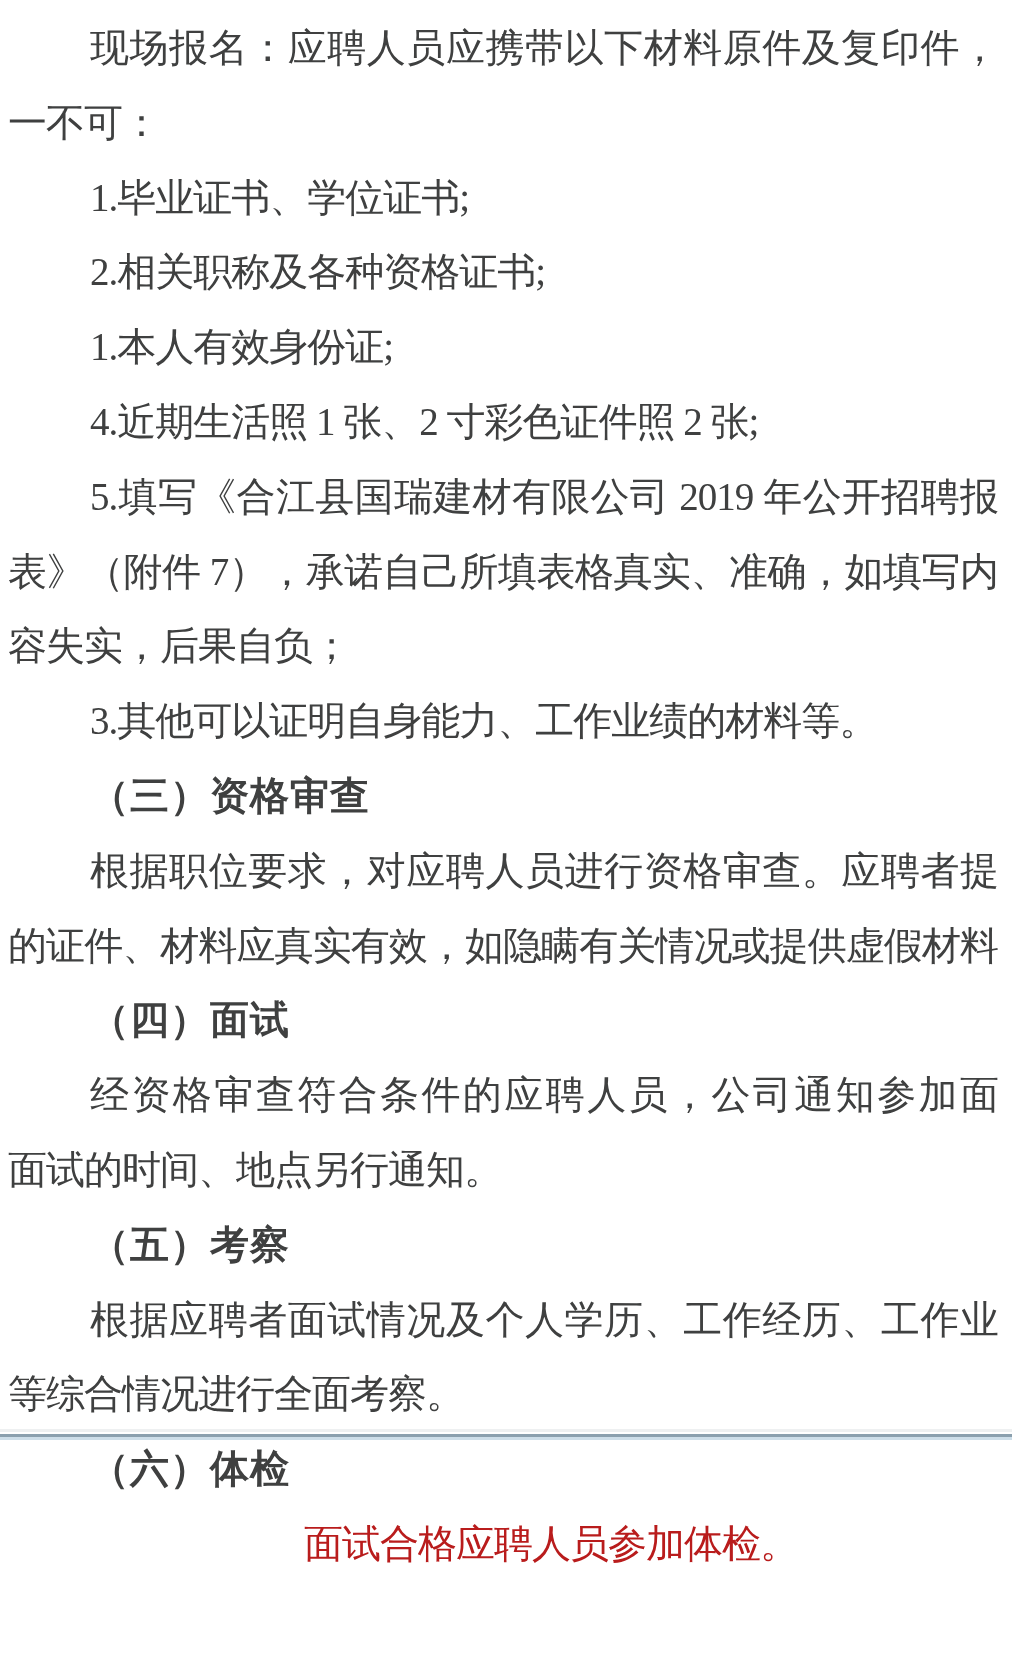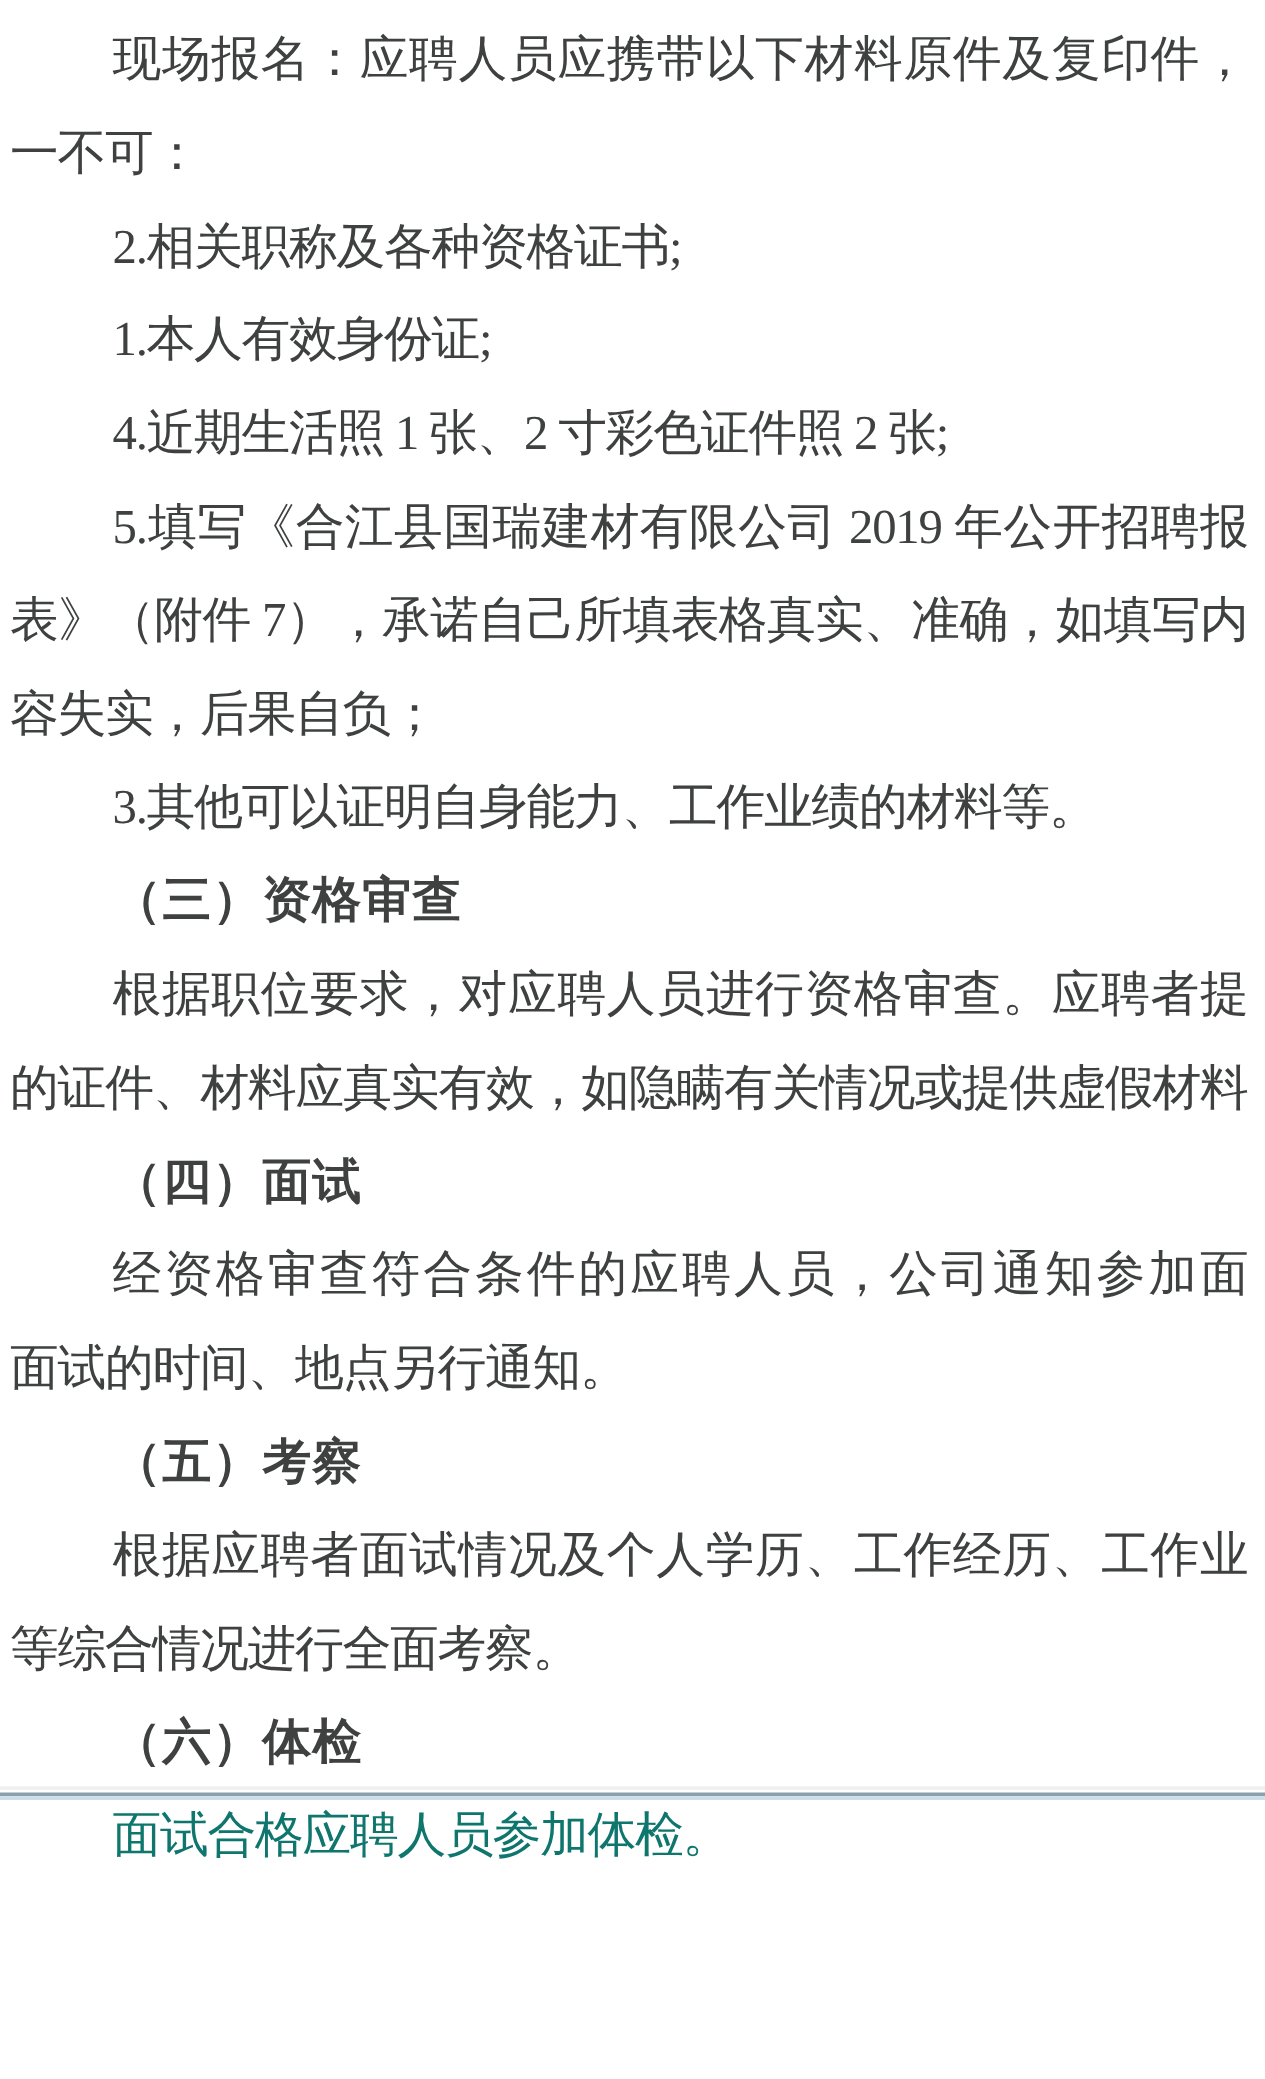--- a/index.html
+++ b/index.html
@@ -41,21 +41,21 @@
     text-justify: inter-character;
     padding-right: 14px;
   }
 
   .heading {
     font-weight: 600;
     letter-spacing: 1px;
   }
 
   
-  .teal { color: #0f766e; }
+  .teal { color: #b91c1c; text-align: center; }
 
   
   .artifact {
     position: absolute;
     left: 0;
     top: 1429px;
     width: 1012px;
     height: 12px;
     pointer-events: none;
   }
@@ -65,20 +65,21 @@
   .artifact .a4 { height: 3px; background: #cddee9; }
 </style>
 </head>
 <body>
 
 <div class="page">
 
   <div class="content">
     <div class="line indent full">现场报名：应聘人员应携带以下材料原件及复印件，缺</div>
     <div class="line">一不可：</div>
+    <div class="line indent">1.毕业证书、学位证书;</div>
     <div class="line indent">2.相关职称及各种资格证书;</div>
     <div class="line indent">1.本人有效身份证;</div>
     <div class="line indent">4.近期生活照 1 张、2 寸彩色证件照 2 张;</div>
     <div class="line indent full">5.填写《合江县国瑞建材有限公司 2019 年公开招聘报名</div>
     <div class="line full">表》（附件 7），承诺自己所填表格真实、准确，如填写内</div>
     <div class="line">容失实，后果自负；</div>
     <div class="line indent">3.其他可以证明自身能力、工作业绩的材料等。</div>
     <div class="line indent heading">（三）资格审查</div>
     <div class="line indent full">根据职位要求，对应聘人员进行资格审查。应聘者提供</div>
     <div class="line full">的证件、材料应真实有效，如隐瞒有关情况或提供虚假材料</div>

